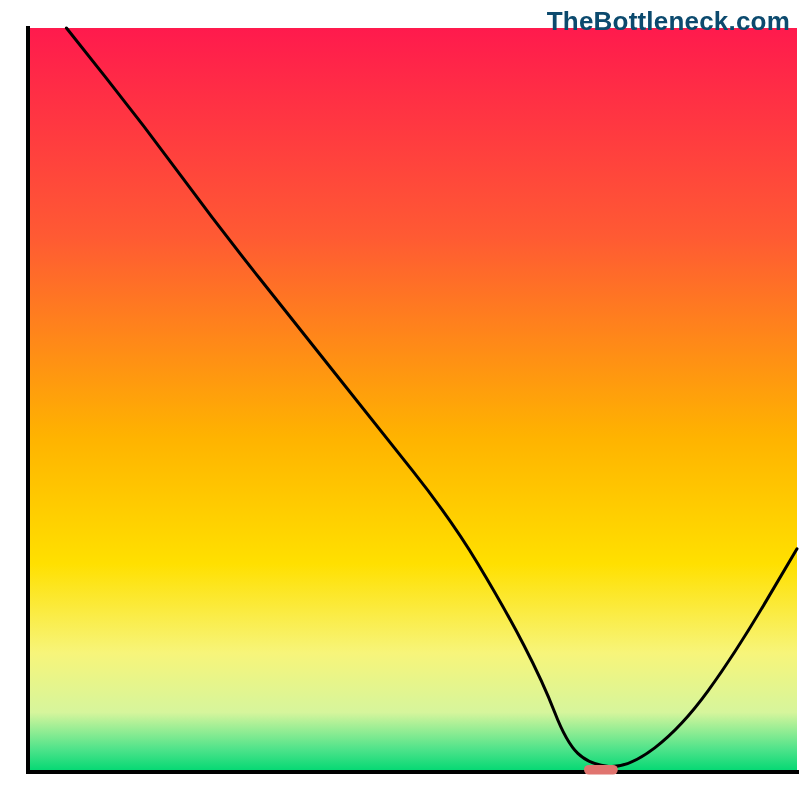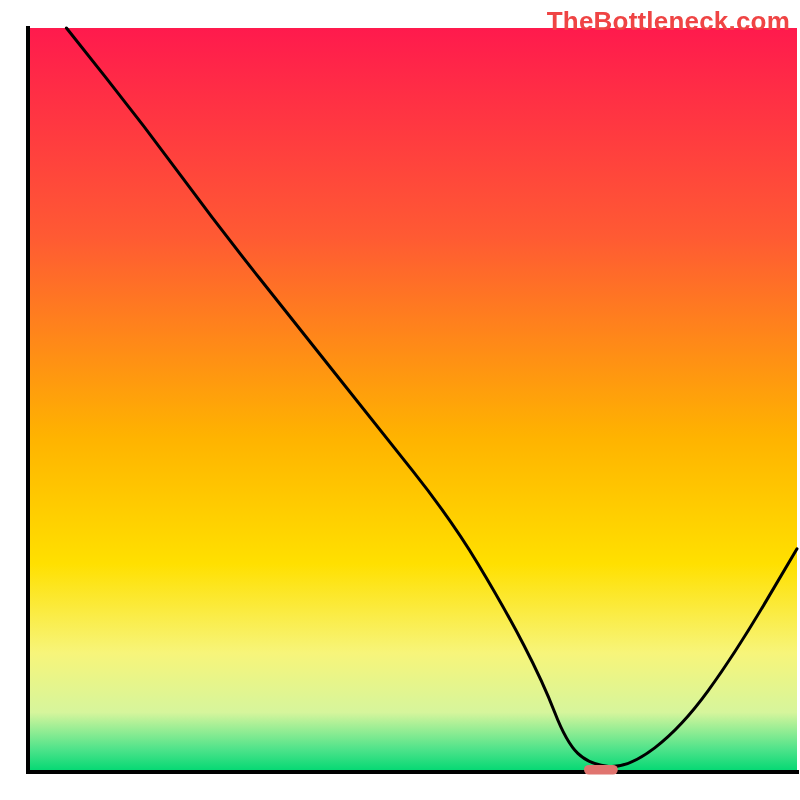--- a/index.html
+++ b/index.html
@@ -14,21 +14,21 @@
     position: relative;
     width: 800px;
     height: 800px;
   }
   .watermark {
     position: absolute;
     top: 6px;
     right: 10px;
     font-size: 26px;
     font-weight: 600;
-    color: #ef4444;
+    color: #0c4a6e;
     letter-spacing: 0.2px;
     z-index: 20;
   }
   svg {
     position: absolute;
     top: 0;
     left: 0;
   }
 </style>
 </head>

